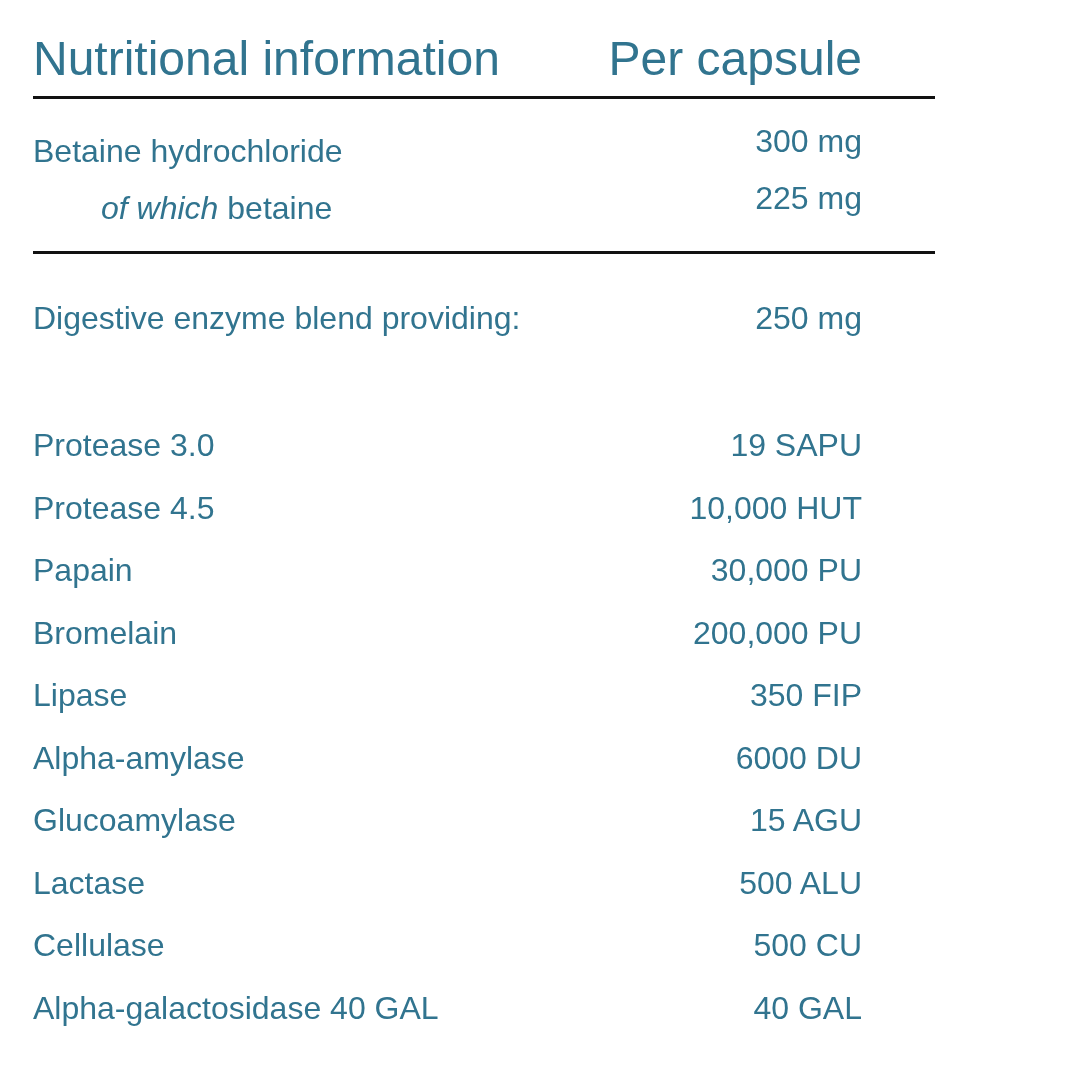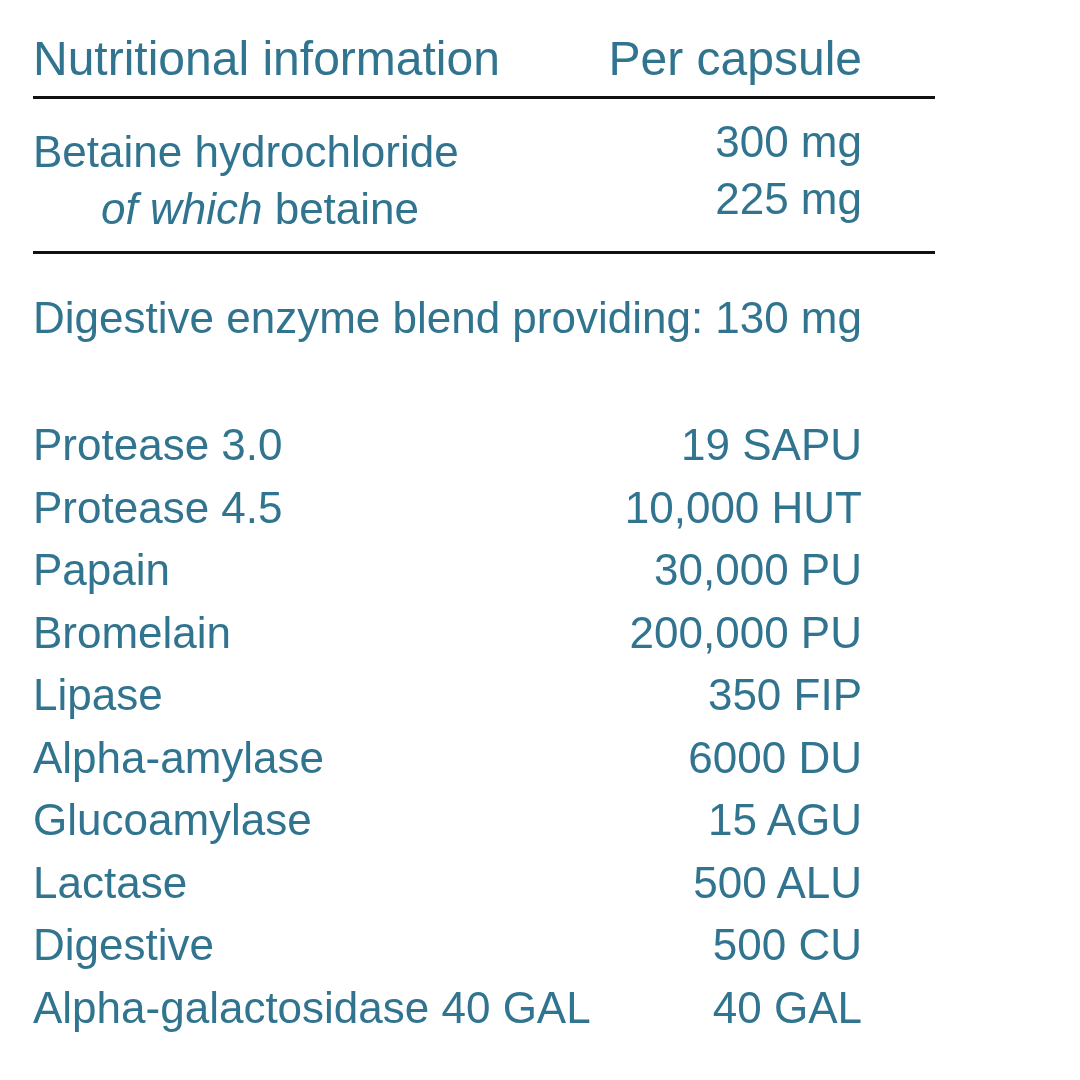--- a/index.html
+++ b/index.html
@@ -43,21 +43,21 @@
   }
   .rule-top { margin-top: 6px; }
   .section-betaine { margin-top: 24px; }
   .section-betaine .row { line-height: 57px; }
   .section-betaine .value { transform: translateY(-10px); }
   .rule-mid { margin-top: 14px; }
   .blend-row { margin-top: 35px; line-height: 58px; }
   .enzyme-rows { margin-top: 67px; }
   .enzyme-rows .row { line-height: 62.5px; }
   .label, .value {
-    font-size: 44px;
+    font-size: 32px;
     font-weight: 400;
     white-space: nowrap;
   }
   .label.indent { padding-left: 52px; }
   .label i { font-style: italic; margin-left: 16px; }
   .value { text-align: left; }
 </style>
 </head>
 <body>
 
@@ -84,21 +84,21 @@
       </div>
     </div>
   </div>
 
   <div class="rule rule-mid"></div>
 
   <div class="inner">
 
     <div class="row blend-row">
       <span class="label">Digestive enzyme blend providing:</span>
-      <span class="value">130 mg</span>
+      <span class="value">250 mg</span>
     </div>
 
     <div class="enzyme-rows">
       <div class="row">
         <span class="label">Protease 3.0</span>
         <span class="value">19 SAPU</span>
       </div>
       <div class="row">
         <span class="label">Protease 4.5</span>
         <span class="value">10,000 HUT</span>
@@ -121,21 +121,21 @@
       </div>
       <div class="row">
         <span class="label">Glucoamylase</span>
         <span class="value">15 AGU</span>
       </div>
       <div class="row">
         <span class="label">Lactase</span>
         <span class="value">500 ALU</span>
       </div>
       <div class="row">
-        <span class="label">Digestive</span>
+        <span class="label">Cellulase</span>
         <span class="value">500 CU</span>
       </div>
       <div class="row">
         <span class="label">Alpha-galactosidase 40 GAL</span>
         <span class="value">40 GAL</span>
       </div>
     </div>
   </div>
 </div>
 

